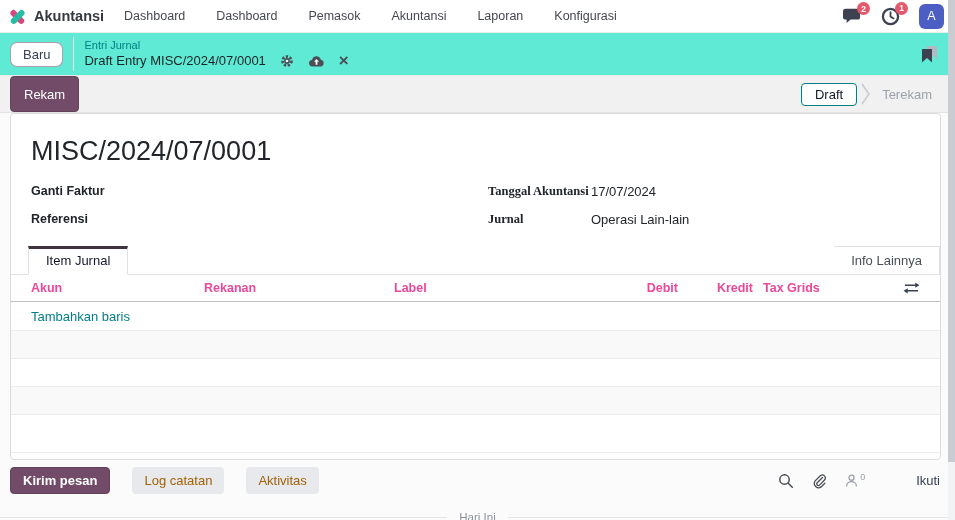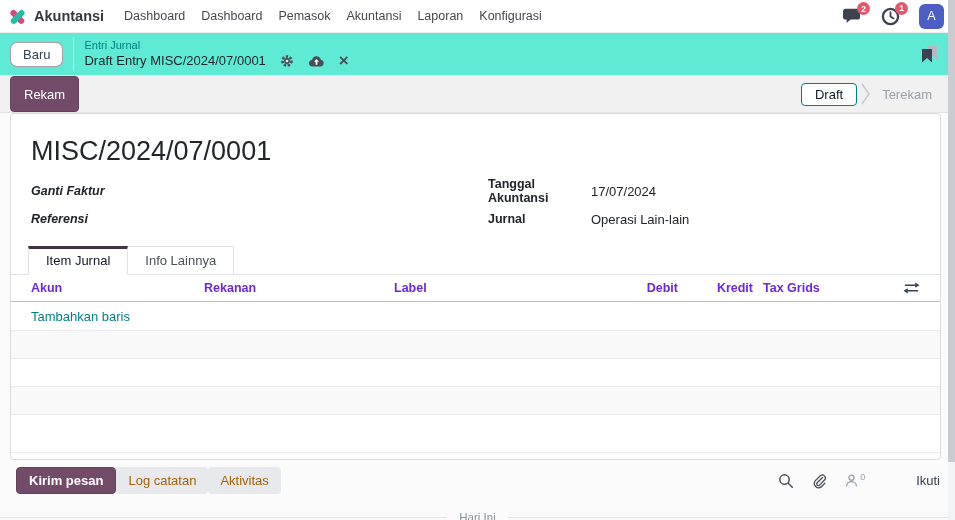--- a/index.html
+++ b/index.html
@@ -15,21 +15,21 @@
   .navbar {
     height: 33px; background: #fff; border-bottom: 1px solid #ececec;
     display: flex; align-items: center; padding: 0 11px 0 8px;
   }
   .brand { display: flex; align-items: center; gap: 7px; margin-right: 20px; cursor: pointer; }
   .logo { position: relative; width: 19px; height: 19px; }
   .logo .bar { position: absolute; left: 1px; top: 7px; width: 17px; height: 5.5px; border-radius: 3px; }
   .logo .bar.pink { background: #d6487f; transform: rotate(45deg); }
   .logo .bar.teal { background: #27bda4; transform: rotate(-45deg); }
   .brand-name { font-size: 14.5px; font-weight: 700; color: #35383f; }
-  .nav-menu { display: flex; gap: 16px; font-size: 12.5px; color: #45484f; }
+  .nav-menu { display: flex; gap: 31px; font-size: 12.5px; color: #45484f; }
   .nav-menu span { cursor: pointer; white-space: nowrap; }
   .nav-right { margin-left: auto; display: flex; align-items: center; gap: 19px; }
   .icon-btn { position: relative; cursor: pointer; display: flex; align-items: center; }
   .badge {
     position: absolute; top: -5px; right: -8px; background: #e4586b; color: #fff;
     font-size: 8.5px; font-weight: 700; min-width: 13px; height: 13px; border-radius: 7px;
     display: flex; align-items: center; justify-content: center; padding: 0 3px;
   }
   .avatar {
     width: 25px; height: 25px; border-radius: 6px; background: #4c5ec4; color: #fff;
@@ -77,60 +77,60 @@
     margin: 0 14px 0 10px; height: 347px; background: #fff;
     border: 1px solid #d9dbde; border-radius: 4px; overflow: hidden;
   }
   .sheet-head { padding: 22px 20px 0 20px; }
   .doc-title { font-size: 27px; font-weight: 400; color: #22262a; }
   .fields { display: flex; margin-top: 10px; }
   .fcol { display: flex; flex-direction: column; }
   .fcol.left { width: 457px; }
   .frow { display: flex; align-items: center; height: 28px; }
   .flabel { font-size: 12.5px; font-weight: 700; color: #212529; }
-  .fcol.left .flabel { width: 160px; font-style: italic; }
-  .fcol.right .flabel { width: 103px; }
+  .fcol.left .flabel { width: 160px; }
+  .fcol.right .flabel { width: 103px; font-family: Liberation Serif, serif; }
   .fvalue { font-size: 13px; color: #212529; cursor: text; }
 
   
-  .tabs { margin-top: 13px; display: flex; padding-left: 17px; border-bottom: 1px solid #dee2e6; }
+  .tabs { margin-top: 13px; display: flex; padding-left: 17px; border-bottom: 1px solid #dee2e6; justify-content: space-between; }
   .tab {
     font-size: 13px; padding: 6px 17px 6px 17px; cursor: pointer; position: relative;
     border: 1px solid #dee2e6; margin-bottom: -1px; background: #fff; color: #495057;
   }
   .tab.active {
     color: #111827; font-weight: 500;
     border-top: 3px solid #42343f; border-bottom: 1px solid #fff; padding-top: 4px;
   }
   .tab + .tab { border-left: none; }
 
   
   .thead {
     display: flex; align-items: center; height: 27px; padding: 0 20px;
-    border-bottom: 1px solid #bfbfbf; font-size: 12.5px; font-weight: 700; color: #6d28d9;
+    border-bottom: 1px solid #bfbfbf; font-size: 12.5px; font-weight: 700; color: #ec4899;
   }
   .c-akun { width: 173px; }
   .c-rekanan { width: 190px; }
   .c-label { flex: 1; }
   .c-debit { width: 95px; text-align: right; }
   .c-kredit { width: 75px; text-align: right; }
   .c-tax { width: 150px; padding-left: 10px; }
   .c-opt { margin-left: auto; display: flex; align-items: center; cursor: pointer; }
   .add-row {
     display: flex; align-items: center; height: 29px; padding: 0 20px;
     border-bottom: 1px solid #ececec;
   }
   .add-link { font-size: 13px; color: #017E84; cursor: pointer; }
   .empty-row { height: 28px; border-bottom: 1px solid #ececec; }
   .empty-row.striped { background: #f9f9f9; }
   .empty-row.tall { height: 38px; }
 
   
   .chatter { display: flex; align-items: center; margin-top: 7px; padding: 0 15px 0 10px; }
-  .chat-buttons { display: flex; gap: 0; margin-left: 6px; }
+  .chat-buttons { display: flex; gap: 22px; }
   .btn-chat {
     background: #e7e9ed; color: #a16207; border: none; font-size: 13px; font-weight: 400;
     padding: 5px 12px; border-radius: 4px; cursor: pointer; font-family: inherit;
   }
   .btn-chat.primary { background: #714B67; color: #fff; border: 1px solid #65425b; font-weight: 700; }
   .chatter-right { margin-left: auto; display: flex; align-items: center; gap: 17px; }
   .follower { display: flex; align-items: flex-start; gap: 1px; cursor: pointer; }
   .follower sup { font-size: 9px; color: #99a0a9; position: relative; top: -1px; }
   .follow-link { font-size: 13px; font-weight: 500; color: #374151; margin-left: 34px; cursor: pointer; }
 

